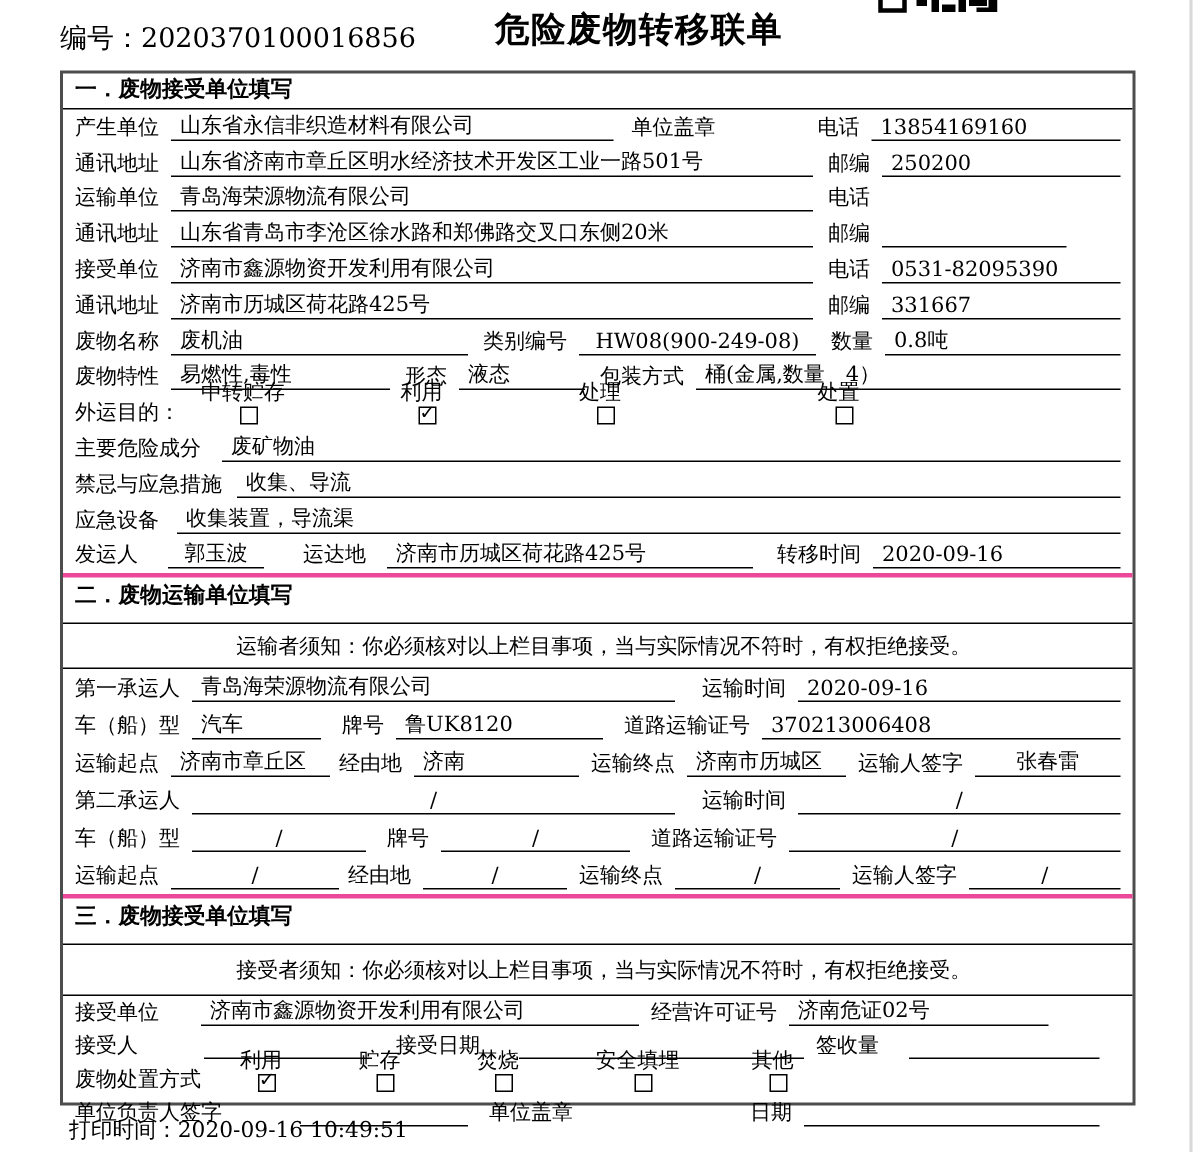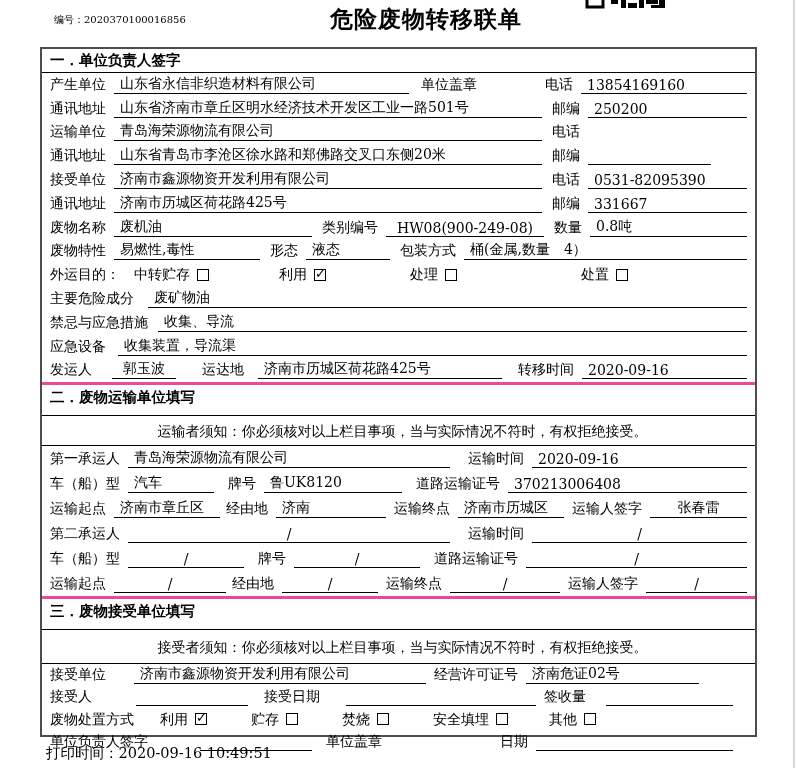--- a/index.html
+++ b/index.html
@@ -1,36 +1,36 @@
 <!DOCTYPE html>
 <html><head>
 <meta charset="utf-8">
 <style>
   * { margin:0; padding:0; box-sizing:border-box; }
   html,body { width:796px; height:768px; background:#ffffff; }
   body { font-family:"DejaVu Serif","Liberation Serif",serif; color:#000; font-size:14px; position:relative; overflow:hidden; }
   .page { position:relative; width:796px; height:768px; background:#fff; }
   .edge { position:absolute; right:1px; top:0; height:768px; width:2px; background:#d8d8d8; }
-  .serial { position:absolute; left:54px; top:13px; font-size:10px; white-space:nowrap; }
+  .serial { position:absolute; left:40px; top:13px; font-size:18px; white-space:nowrap; }
   .title { position:absolute; left:330px; top:4px; font-size:23px; font-weight:bold; font-family:"DejaVu Sans","Liberation Sans",sans-serif; letter-spacing:1px; white-space:nowrap; }
   .qr { position:absolute; left:585px; top:0; width:80px; height:11px; overflow:hidden; }
   .doc-table { position:absolute; left:40px; top:47px; width:717px; height:690px; border:2px solid #4d4d4d; background:#fff; }
   .sec-header { height:24px; line-height:23px; padding-left:8px; font-weight:bold; font-size:14.5px; font-family:"DejaVu Sans","Liberation Sans",sans-serif; border-bottom:1px solid #000; }
   .sec-header.bt { border-top:3px solid #ec4899; height:34px; line-height:25px; }
   .notice { height:30px; line-height:30px; padding-left:8px; border-bottom:1px solid #000; white-space:nowrap;text-align:center; }
   .notice.n3 { height:34px; line-height:34px; }
   .row { display:flex; align-items:flex-end; padding:0 8px 3px 8px; white-space:nowrap; }
   .row.s1 { height:23.8px; }
   .row.s2 { height:25px; }
   .row.s3 { height:22.4px; }
   .lbl { white-space:nowrap; }
   .val { border-bottom:1px solid #000; padding:0 6px; min-height:17px; white-space:nowrap; overflow:hidden; margin-left:8px; }
   .fill { flex:1 1 auto; }
   .ctr { text-align:center; }
-  .opt { display:inline-flex; align-items:center; }
+  .opt { display:inline-flex; align-items:center;flex-direction:column; }
   .olbl { margin-right:7px; }
   .cb { display:inline-block; width:12px; height:12px; border:1px solid #000; position:relative; margin-bottom:1px; }
   .cb.checked::after { content:"✓"; position:absolute; top:-3px; left:0px; font-size:13px; line-height:13px; font-family:"DejaVu Sans","Liberation Sans",sans-serif; }
   .footer { position:absolute; left:46px; top:744px; font-size:14.5px; white-space:nowrap; }
 </style>
 </head>
 <body>
 
 <div class="page">
 
@@ -44,21 +44,21 @@
     <rect x="36" y="0" width="5" height="8" fill="#000"></rect>
     <rect x="43" y="3" width="9" height="5" fill="#000"></rect>
     <rect x="54" y="0" width="5" height="8" fill="#000"></rect>
     <rect x="61" y="0" width="12" height="4" fill="#000"></rect>
     <rect x="66" y="5" width="9" height="3" fill="#000"></rect>
     <rect x="74" y="0" width="6" height="8" fill="#000"></rect>
   </svg>
 
   <div class="doc-table">
 
-    <div class="sec-header">一．单位负责人签字</div>
+    <div class="sec-header">一．废物接受单位填写</div>
 
     <div class="row s1">
       <span class="lbl">产生单位</span>
       <span class="val" style="width:295px">山东省永信非织造材料有限公司</span>
       <span class="lbl" style="margin-left:12px">单位盖章</span>
       <span class="lbl" style="margin-left:68px">电话</span>
       <span class="val fill">13854169160</span>
     </div>
 
     <div class="row s1">

